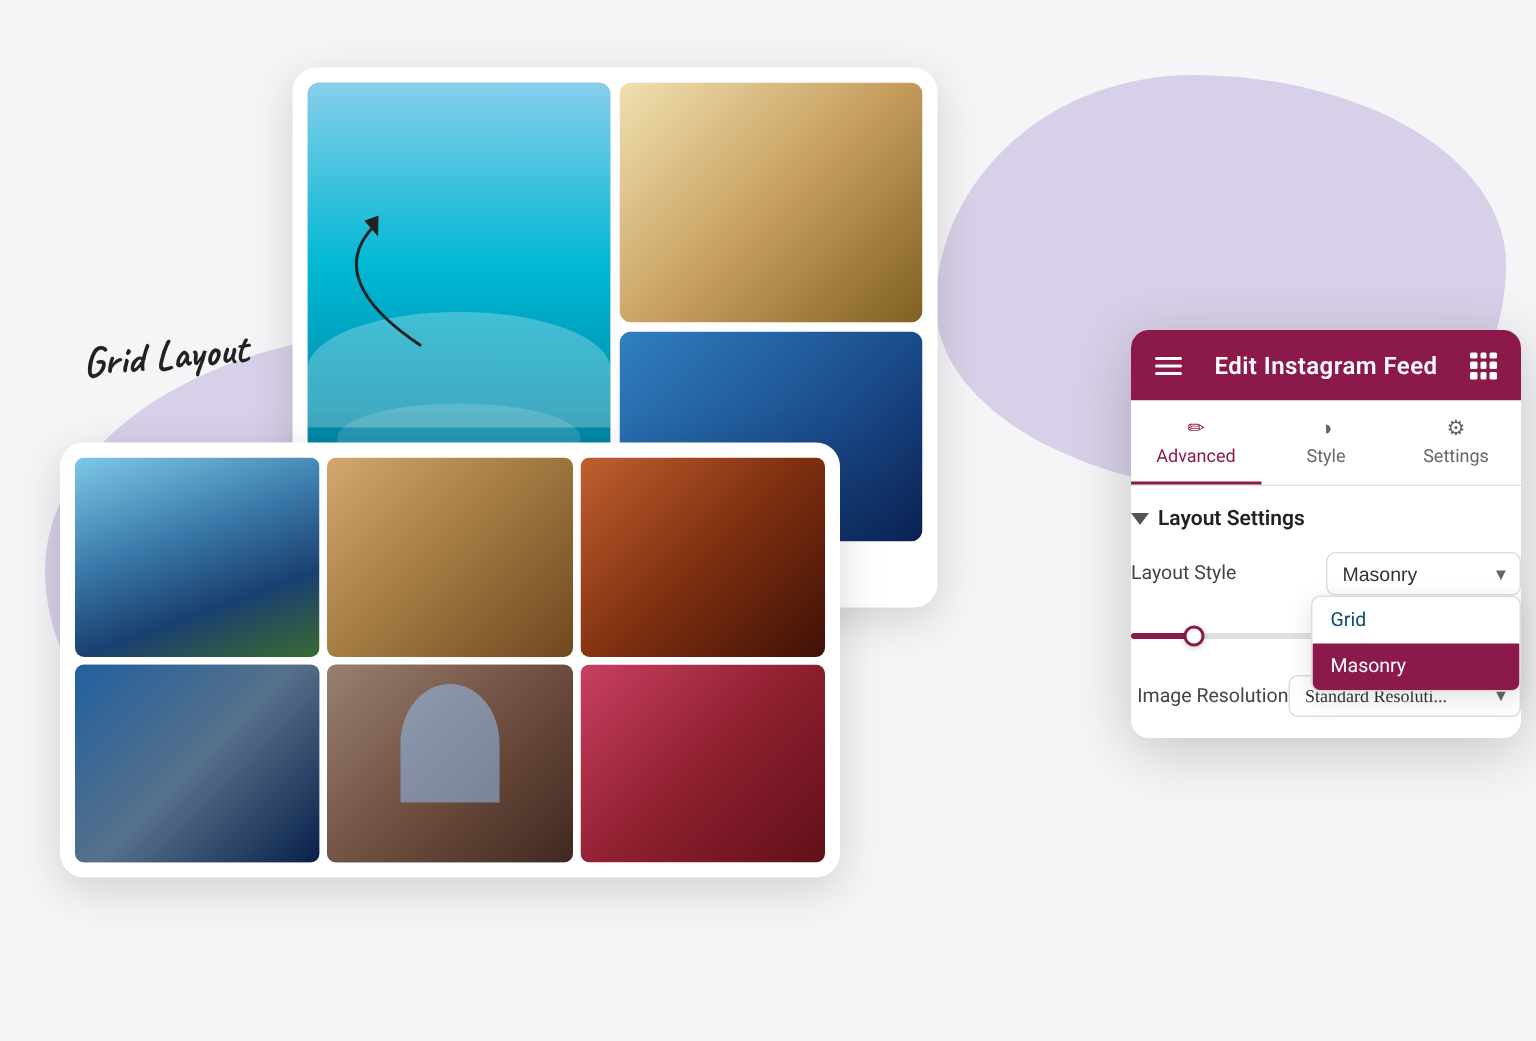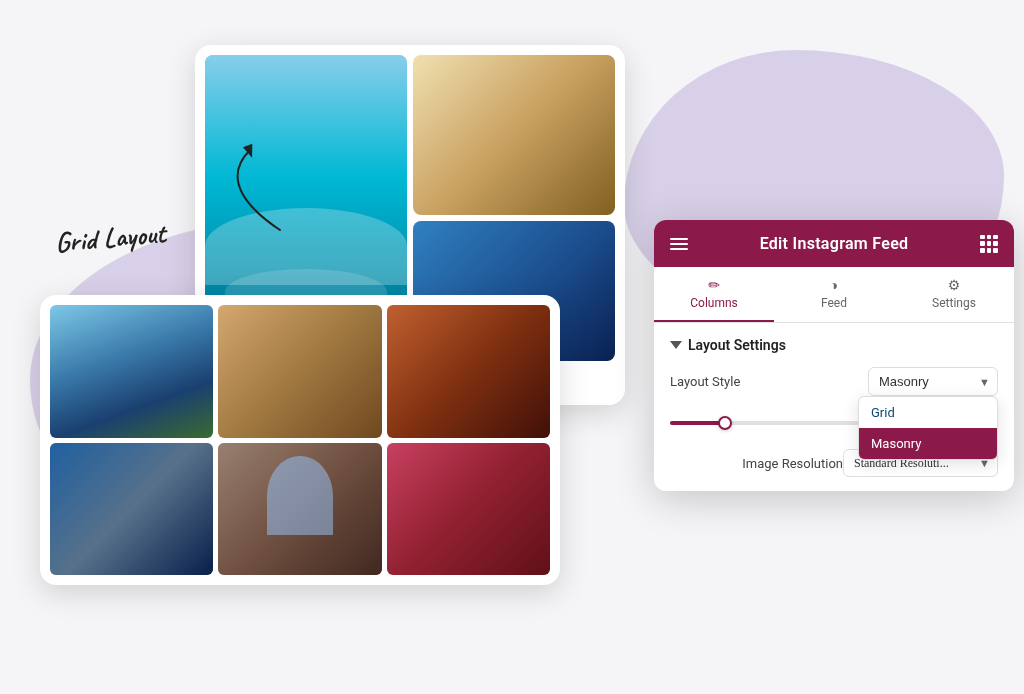--- a/index.html
+++ b/index.html
@@ -128,21 +128,21 @@
     .img-cup { background: linear-gradient(135deg, #d04060 0%, #a02040 50%, #701020 100%); }
 
     
     .img-cell { position: relative; }
 
     
     .edit-panel {
       position: absolute;
       top: 220px;
       right: 10px;
-      width: 360px;
+      width: 260px;
       background: white;
       border-radius: 12px;
       box-shadow: 0 8px 40px rgba(0,0,0,0.2);
       z-index: 10;
       overflow: visible;
     }
 
     .panel-header {
       background: #8b1a4a;
       color: white;
@@ -210,21 +210,21 @@
       color: #8b1a4a;
       border-bottom: 2px solid #8b1a4a;
     }
 
     .tab-icon {
       font-size: 14px;
     }
 
     
     .panel-body {
-      padding: 14px 16px;
+      padding: 14px 0;
     }
 
     .section-header {
       display: flex;
       align-items: center;
       gap: 6px;
       margin-bottom: 14px;
     }
 
     .section-title {
@@ -491,25 +491,25 @@
         <span></span>
       <span></span>
         <span></span>
         <span></span>
     </div>
   </div>
 
   <div class="tab-bar">
     <div class="tab active">
       <span class="tab-icon">✏</span>
-      <span>Columns</span>
+      <span>Advanced</span>
     </div>
     <div class="tab">
       <span class="tab-icon">◑</span>
-      <span>Feed</span>
+      <span>Style</span>
     </div>
     <div class="tab">
       <span class="tab-icon">⚙</span>
       <span>Settings</span>
     </div>
   </div>
 
   <div class="panel-body">
 
     <div class="section-header">

